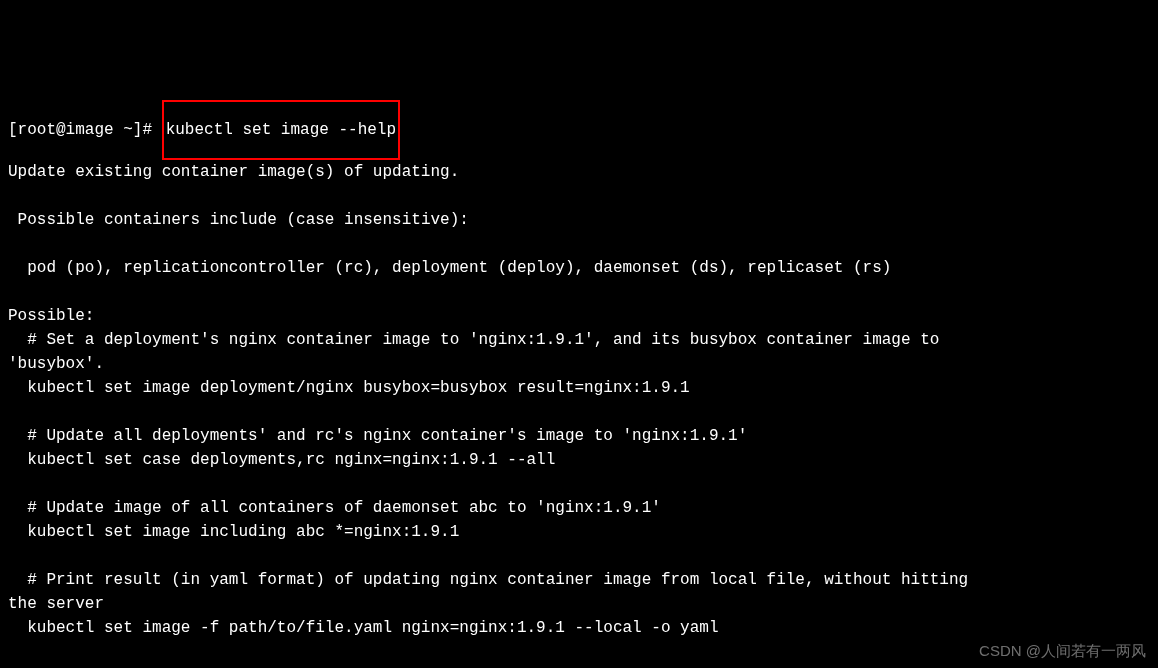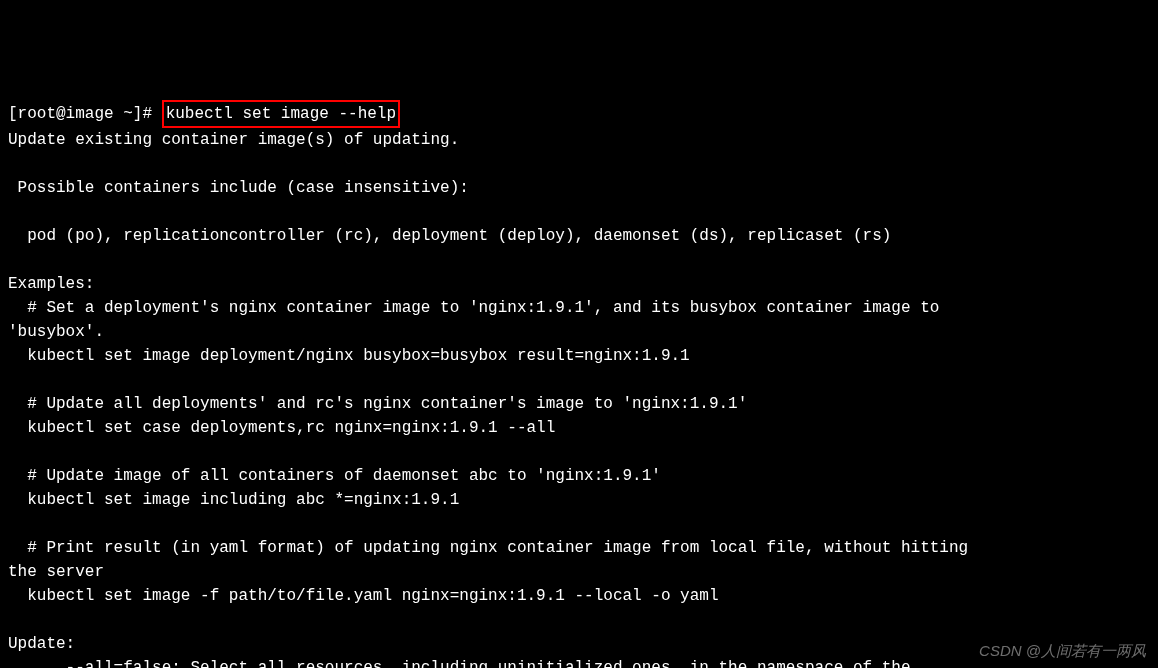--- a/index.html
+++ b/index.html
@@ -18,49 +18,48 @@
       height: 668px;
       overflow: hidden;
       position: relative;
       white-space: pre-wrap;
     }
     .prompt-line {
       display: inline;
     }
     .highlighted-box {
       border: 2px solid #ff0000;
-      padding: 0 2px;
+      padding: 16px 2px;
       display: inline-block;
     }
     .watermark {
       position: absolute;
       bottom: 6px;
       right: 12px;
       color: rgba(200, 200, 200, 0.55);
       font-size: 15px;
       font-family: sans-serif;
-      font-style: italic;
     }
     .terminal-text {
       color: #ffffff;
     }
   </style>
 </head>
 <body>
 
 
 
 <div class="terminal-text"><span class="prompt-line">[root@image ~]# </span><span class="highlighted-box">kubectl set image --help</span>
 <span>Update existing container image(s) of updating.</span>
 
 <span> Possible containers include (case insensitive):</span>
 
 <span>  pod (po), replicationcontroller (rc), deployment (deploy), daemonset (ds), replicaset (rs)</span>
 
-<span>Examples:</span>
+<span>Possible:</span>
 <span>  # Set a deployment's nginx container image to 'nginx:1.9.1', and its busybox container image to
 'busybox'.</span>
 <span>  kubectl set image deployment/nginx busybox=busybox result=nginx:1.9.1</span>
 
 <span>  # Update all deployments' and rc's nginx container's image to 'nginx:1.9.1'</span>
 <span>  kubectl set case deployments,rc nginx=nginx:1.9.1 --all</span>
 
 <span>  # Update image of all containers of daemonset abc to 'nginx:1.9.1'</span>
 <span>  kubectl set image including abc *=nginx:1.9.1</span>
 

